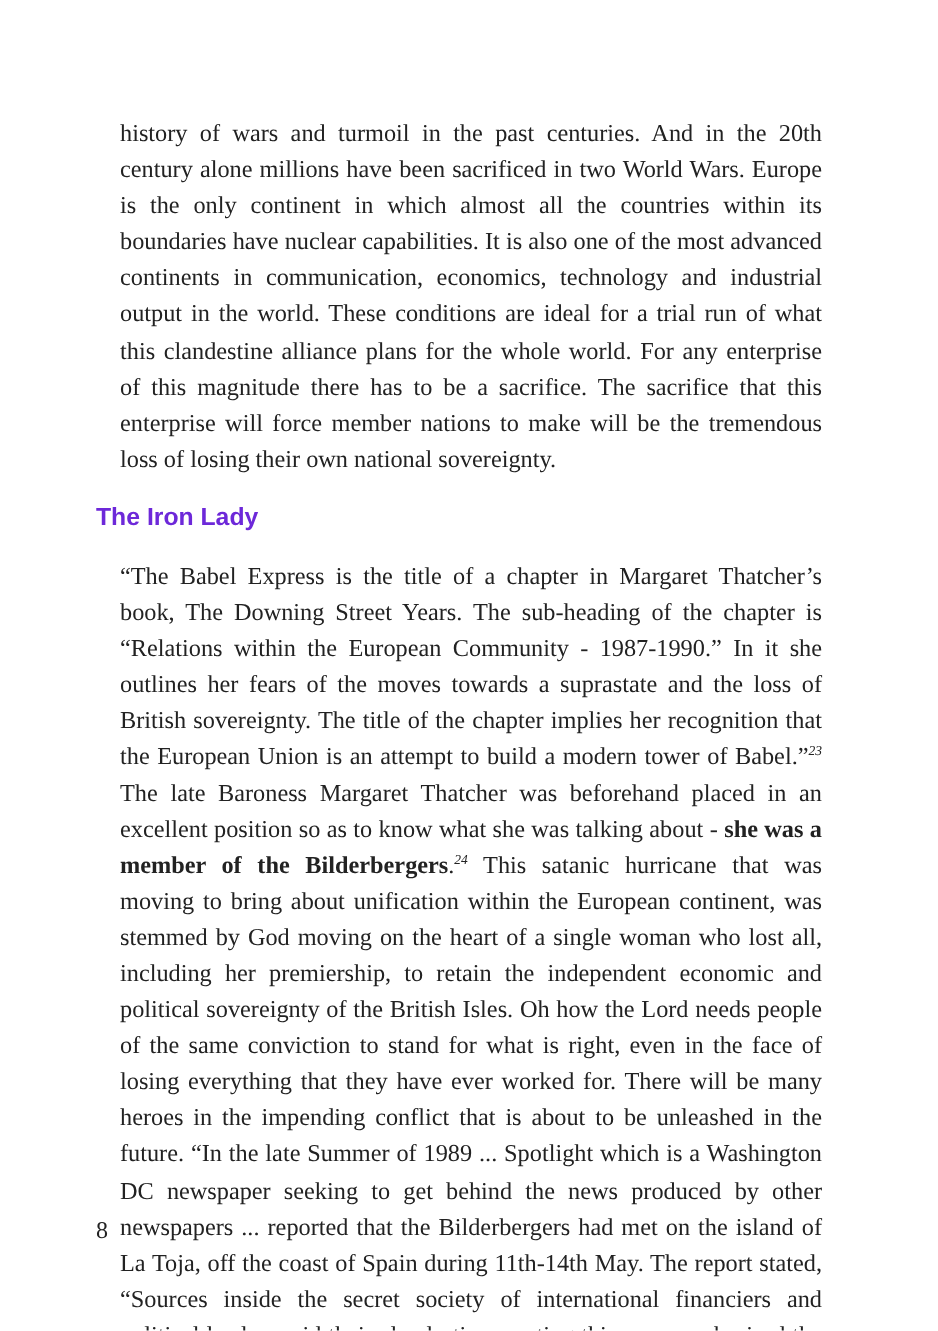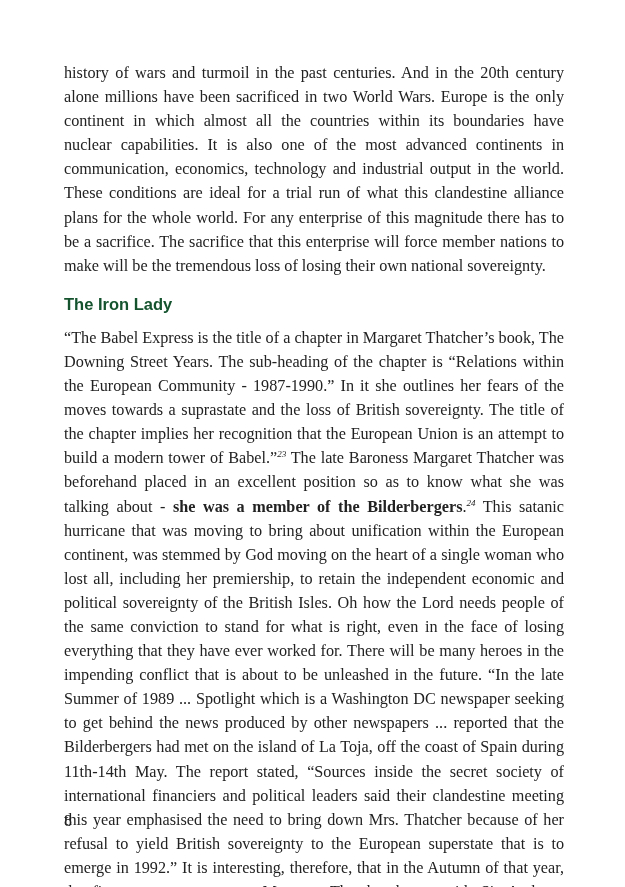--- a/index.html
+++ b/index.html
@@ -1,21 +1,21 @@
 <!DOCTYPE html>
 <html><head>
 <meta charset="utf-8">
 <style>
   html, body { margin: 0; padding: 0; background: #ffffff; }
   body { width: 625px; height: 887px; position: relative; overflow: hidden; }
   .page { position: absolute; left: 64px; top: 61px; width: 500px; color: #222222;
           font-family: "Liberation Serif", serif; font-size: 16.2px; line-height: 24.1px; }
-  .para { margin: 0; text-align: justify; }
+  .para { margin: 16px; text-align: justify; }
   .heading { font-family: "Liberation Sans", sans-serif; font-weight: bold; font-size: 16.5px;
-             color: #14532d; margin: 15px 0 11px 0; line-height: 22px; }
+             color: #6d28d9; margin: 15px 0 11px 0; line-height: 22px; }
   .bold { font-weight: bold; }
   sup { font-size: 9px; line-height: 0; vertical-align: 6px; font-style: italic; }
   .page-number { position: absolute; left: 64px; top: 812px; font-family: "Liberation Serif", serif;
                  font-size: 16px; color: #222222; }
 </style>
 </head>
 <body>
 
 <div class="page">
   <p class="para">history of wars and turmoil in the past centuries. And in the 20th century alone millions have been sacrificed in two World Wars.  Europe is the only continent in which almost all the countries within its boundaries have nuclear capabilities. It is also one of the most advanced continents in communication, economics, technology and industrial output in the world. These conditions are ideal for a trial run of what this clandestine alliance plans for the whole world. For any enterprise of this magnitude there has to be a sacrifice. The sacrifice that this enterprise will force member nations to make will be the tremendous loss of losing their own national sovereignty.</p>

